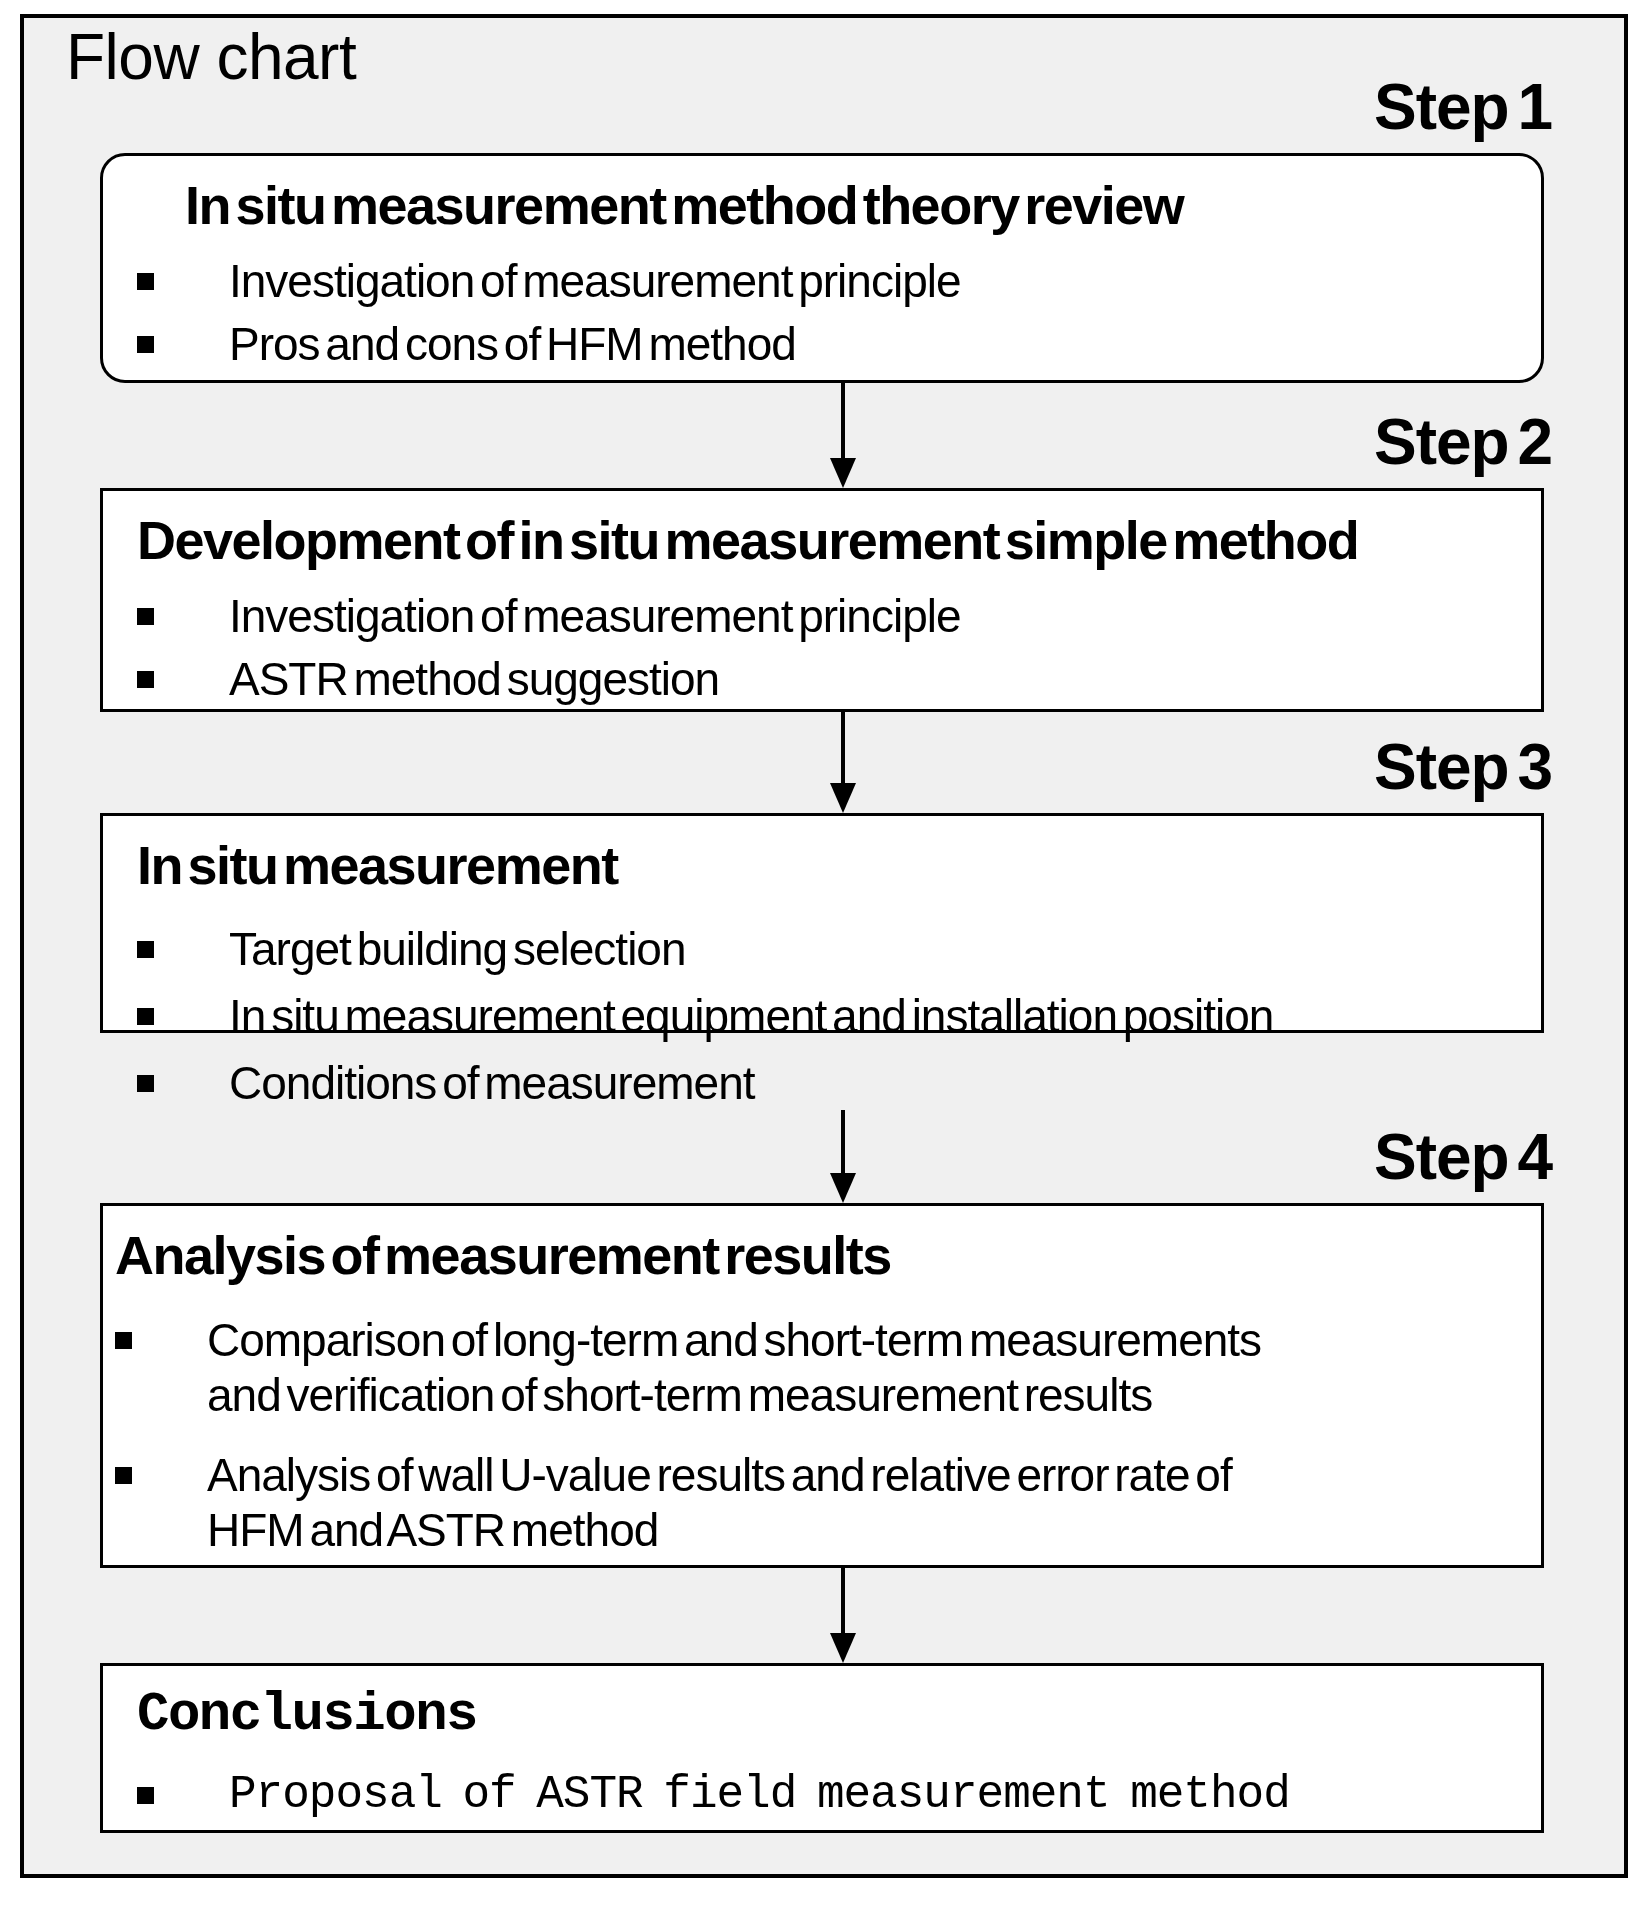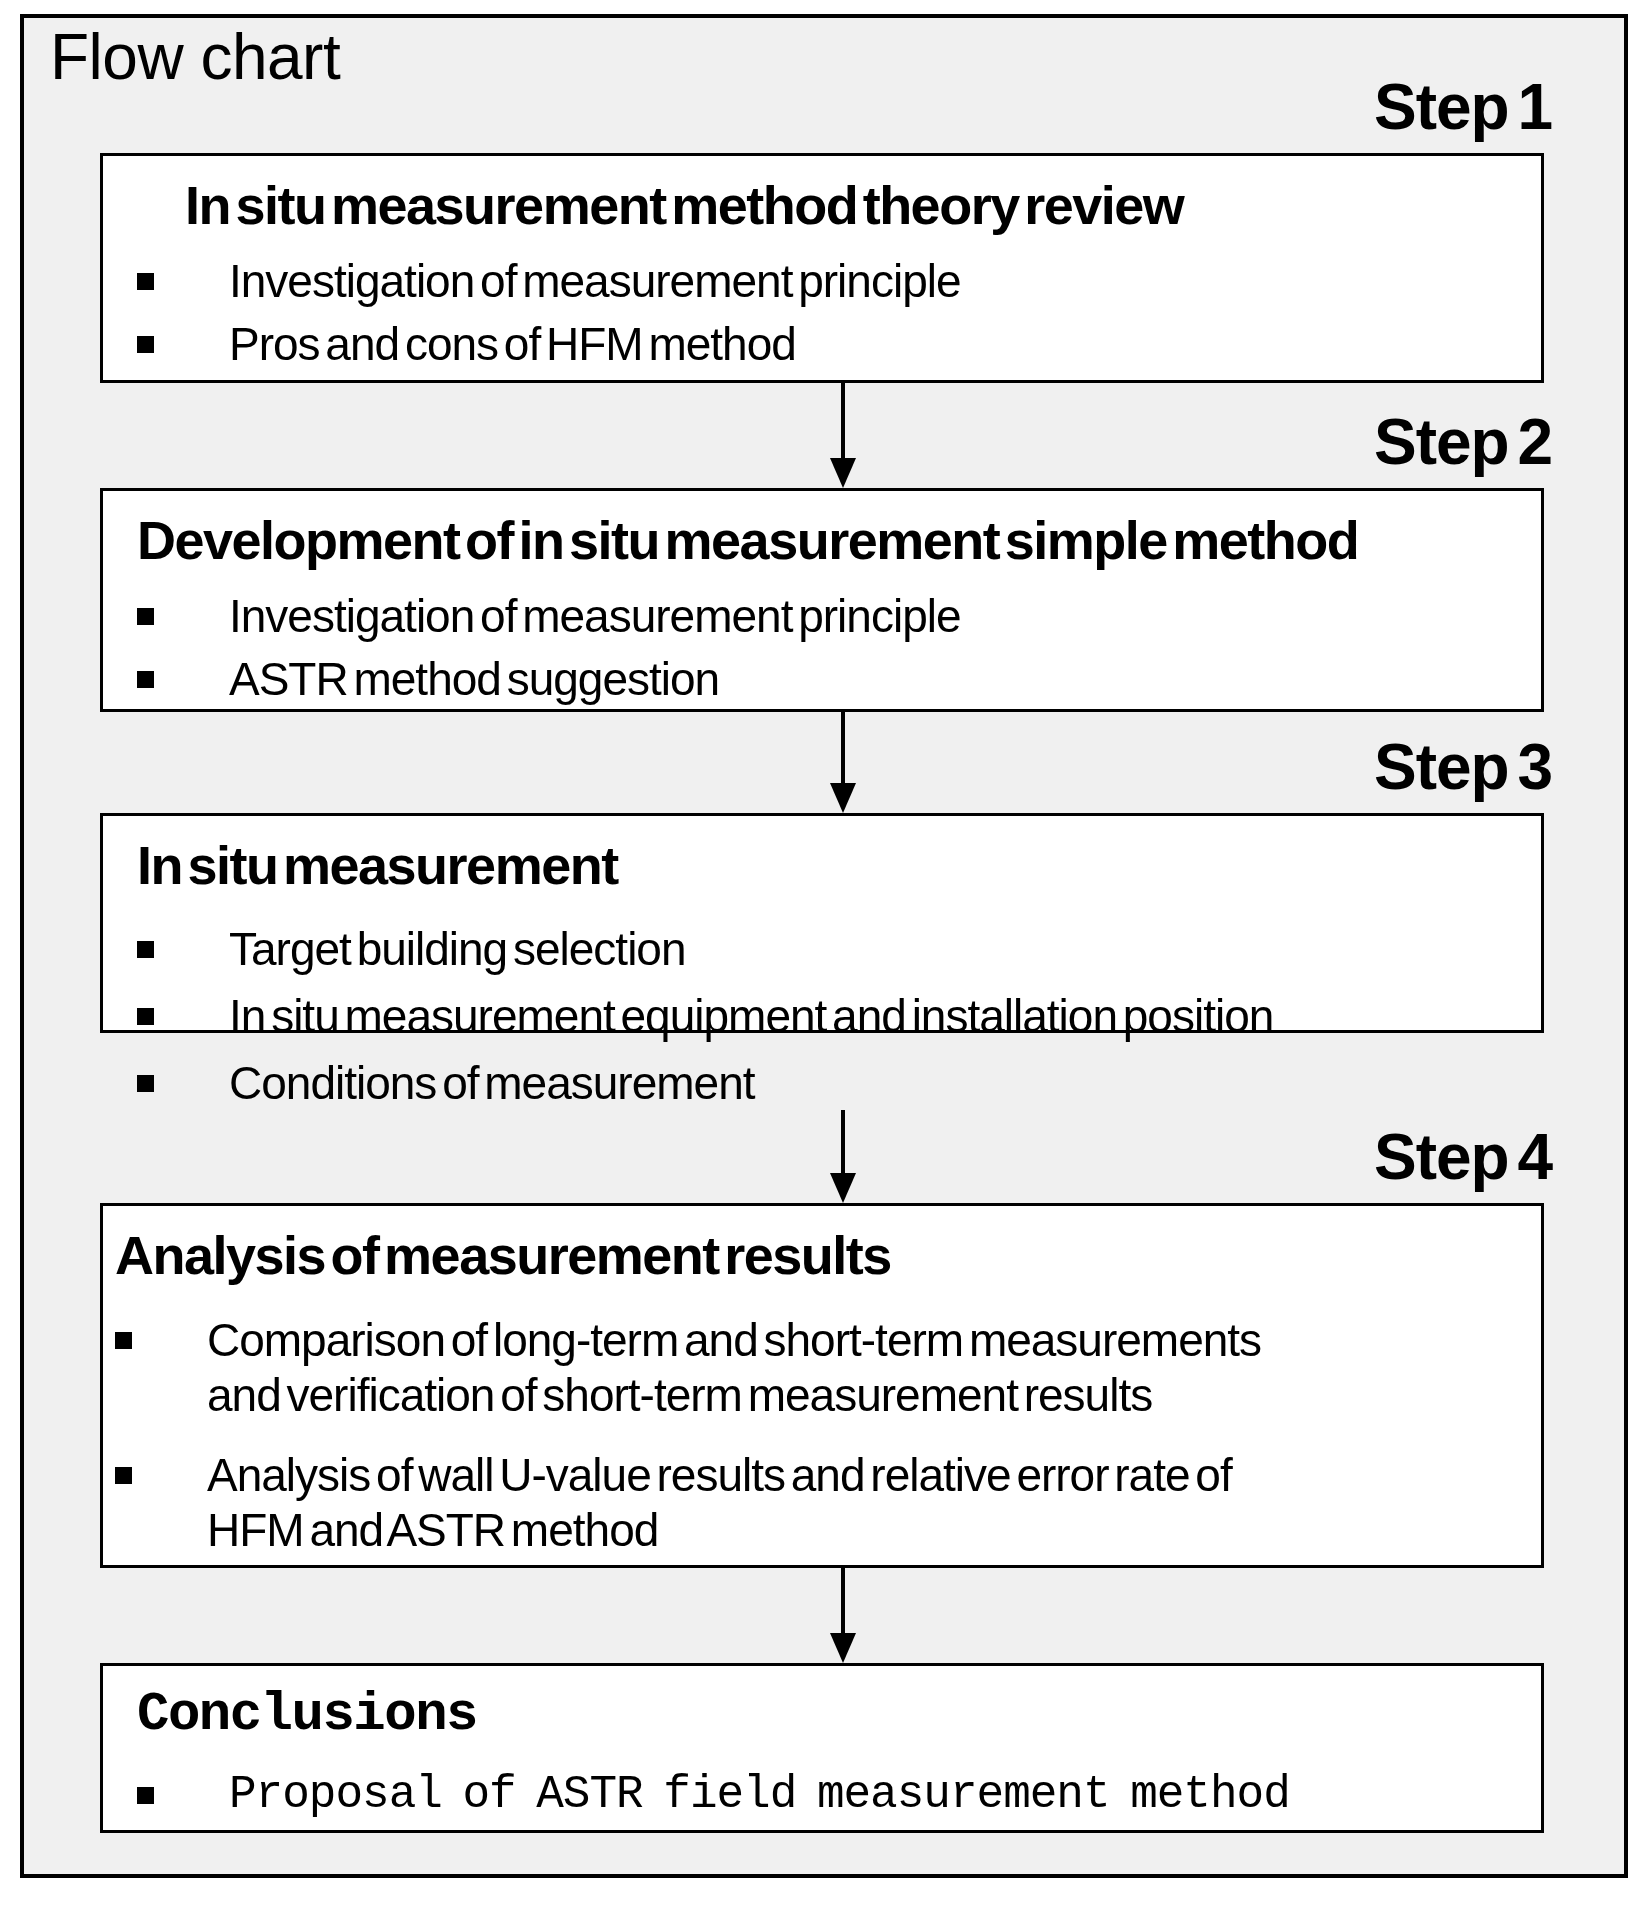--- a/index.html
+++ b/index.html
@@ -22,21 +22,21 @@
     left: 20px;
     top: 14px;
     width: 1608px;
     height: 1864px;
     box-sizing: border-box;
     background: #f0f0f0;
     border: 4px solid #000000;
   }
   .title {
     position: absolute;
-    left: 50px;
+    left: 66px;
     top: 22px;
     font-size: 64px;
     letter-spacing: -0.5px;
     line-height: 1.1;
     color: #000000;
   }
   .step-label {
     position: absolute;
     right: 100px;
     font-size: 64px;
@@ -55,21 +55,21 @@
 
   .step-box {
     position: absolute;
     left: 100px;
     width: 1444px;
     box-sizing: border-box;
     background: #ffffff;
     border: 3px solid #000000;
     padding: 18px 12px 6px 34px;
   }
-  .b1 { top: 153px; height: 230px; }
+  .b1 { top: 153px; height: 230px; border-radius: 25px; }
   .b2 { top: 488px; height: 224px; }
   .b3 { top: 813px; height: 220px; }
   .b4 { top: 1203px; height: 365px; padding-left: 12px; }
   .b5 { top: 1663px; height: 170px; font-family: Liberation Mono, monospace; }
 
   .box-heading {
     font-size: 54px;
     font-weight: bold;
     letter-spacing: -1.5px;
     word-spacing: -8px;

